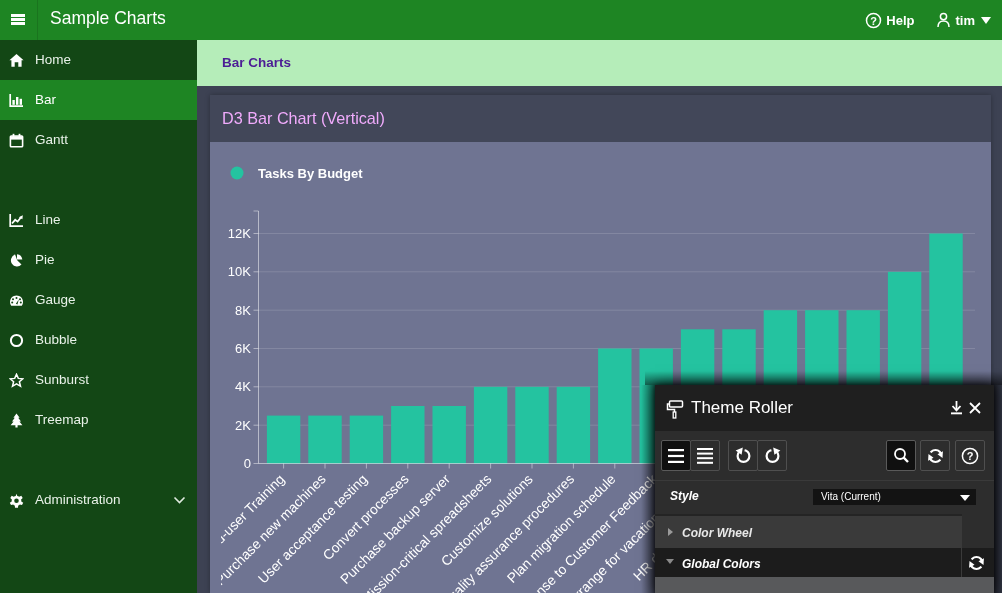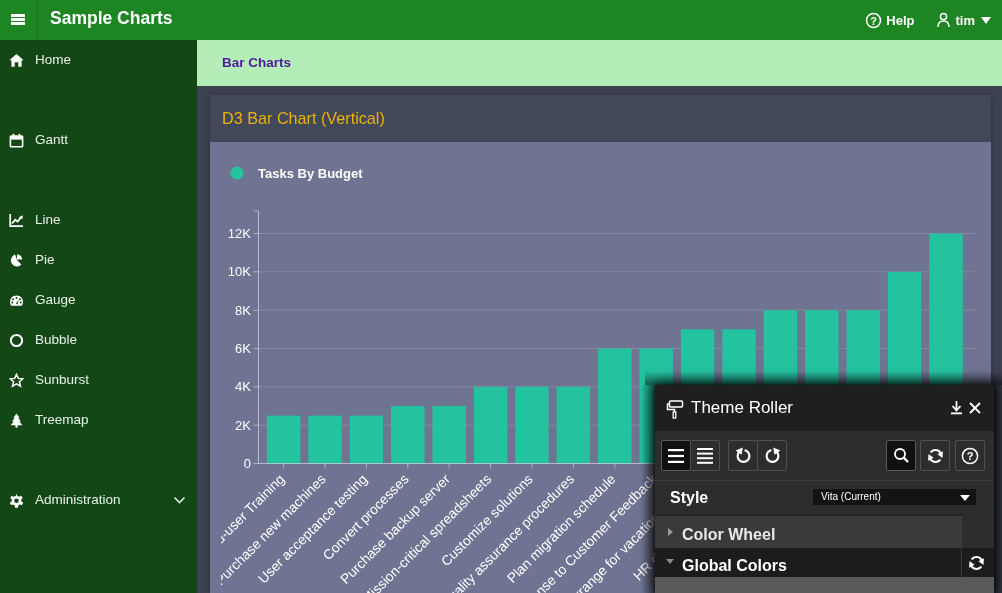--- a/index.html
+++ b/index.html
@@ -2,42 +2,42 @@
 <html><head>
 <meta charset="utf-8">
 <style>
   html,body{margin:0;padding:0;}
   body{width:1002px;height:593px;overflow:hidden;position:relative;
        font-family:"Liberation Sans", sans-serif;background:#3d4253;}
   .abs{position:absolute;}
   #topbar{left:0;top:0;width:1002px;height:40px;background:#1e8523;}
   #hamb{left:0;top:0;width:37px;height:40px;border-right:1px solid rgba(0,0,0,0.12);}
   #hamb .b{position:absolute;left:11px;width:14px;height:2.5px;background:#fff;}
-  #title{left:50px;top:0;height:40px;line-height:37px;color:#fff;font-size:17.5px;font-weight:bold;}
+  #title{left:50px;top:0;height:40px;line-height:37px;color:#fff;font-size:17.5px;}
   #tb-right{right:11px;top:0;height:40px;color:#fff;display:flex;align-items:center;font-size:13px;font-weight:bold;}
   #sidebar{left:0;top:40px;width:197px;height:553px;background:#134715;}
   .mi{position:absolute;left:0;width:197px;height:40px;color:#e9f2e9;font-size:13.5px;}
   .mi .txt{position:absolute;left:35px;top:0;line-height:40px;}
   .mi .ic{position:absolute;left:9px;top:13px;}
   .mi.sel{background:#1e8523;color:#fff;}
   #crumb{left:197px;top:40px;width:805px;height:46px;background:#b5edb9;}
   #crumb span{position:absolute;left:25px;top:0;line-height:46px;font-size:13.5px;font-weight:bold;color:#4c1d95;}
   #panel{left:210px;top:95px;width:781px;height:498px;background:#6f7492;box-shadow:0 0 5px rgba(0,0,0,0.3);}
   #phead{left:0;top:0;width:781px;height:47px;background:#424759;}
-  #phead span{position:absolute;left:12px;top:0;line-height:46px;color:#eab308;font-size:16.2px;}
+  #phead span{position:absolute;left:12px;top:0;line-height:46px;color:#f0abfc;font-size:16.2px;}
   #troller{left:655px;top:385px;width:339px;height:208px;background:#2d2d2d;box-shadow:0 0 14px rgba(0,0,0,0.8),0 0 5px rgba(0,0,0,0.55);}
   #tr-title{left:0;top:0;width:339px;height:46px;background:#1f1f1f;color:#fff;}
   #tr-title .t{position:absolute;left:36px;top:0;line-height:46px;font-size:17px;}
   #tr-toolbar{left:0;top:46px;width:339px;height:49px;background:#2d2d2d;}
   #tr-style{left:0;top:95px;width:339px;height:34px;background:#2d2d2d;border-top:1px solid #3a3a3a;box-sizing:border-box;}
   #tr-cw{left:0;top:129px;width:307px;height:34px;background:#3a3a3a;border-top:2px solid #242424;box-sizing:border-box;}
   #tr-gc{left:0;top:163px;width:339px;height:29px;background:#1c1c1c;}
   #tr-bottom{left:0;top:192px;width:339px;height:16px;background:#58595b;}
   .trbtn{position:absolute;top:9px;width:30px;height:31px;border:1px solid #4f4f4f;box-sizing:border-box;border-radius:2px;}
-  .trlbl{font-weight:bold;color:#fff;font-size:16px;}
+  .trlbl{font-weight:bold;color:#fff;font-size:12px;font-style:italic;}
 </style>
 </head>
 <body>
 <div id="topbar" class="abs"></div>
 <div id="hamb" class="abs">
     <div class="b" style="top:14px"></div>
     <div class="b" style="top:18.2px"></div>
     <div class="b" style="top:22.4px"></div>
   </div>
 <div id="title" class="abs">Sample Charts</div>
@@ -54,20 +54,29 @@
     </svg>
   <span>tim</span>
   <span style="margin-left:6px;width:0;height:0;border-left:5px solid transparent;border-right:5px solid transparent;border-top:7px solid #fff;"></span>
 </div>
 <div id="sidebar" class="abs">
 <div class="mi" style="top:0px">
       <svg class="ic" width="15" height="15" viewBox="0 0 15 15">
         <path d="M7.5 1 L14.6 7.2 H12.6 V13.8 H9.3 V9.2 H5.7 V13.8 H2.4 V7.2 H0.4 Z" fill="#fff"></path>
       </svg>
       <span class="txt">Home</span>
+    </div>
+<div class="mi sel" style="top:40px">
+      <svg class="ic" width="15" height="15" viewBox="0 0 15 15">
+        <path d="M1.2 1 V13.2 H14" stroke="#fff" stroke-width="1.7" fill="none"></path>
+        <rect x="3.4" y="7" width="2.4" height="4.8" fill="#fff"></rect>
+        <rect x="7" y="4" width="2.4" height="7.8" fill="#fff"></rect>
+        <rect x="10.6" y="5.8" width="2.4" height="6" fill="#fff"></rect>
+      </svg>
+      <span class="txt">Bar</span>
     </div>
 <div class="mi" style="top:80px">
       <svg class="ic" width="15" height="15" viewBox="0 0 15 15">
         <rect x="1.4" y="3" width="12.2" height="10.8" rx="0.8" fill="none" stroke="#fff" stroke-width="1.6"></rect>
         <rect x="1.4" y="3.2" width="12.2" height="3.4" fill="#fff"></rect>
         <rect x="3.6" y="0.8" width="1.8" height="3" fill="#fff"></rect>
         <rect x="9.6" y="0.8" width="1.8" height="3" fill="#fff"></rect>
       </svg>
       <span class="txt">Gantt</span>
     </div>

